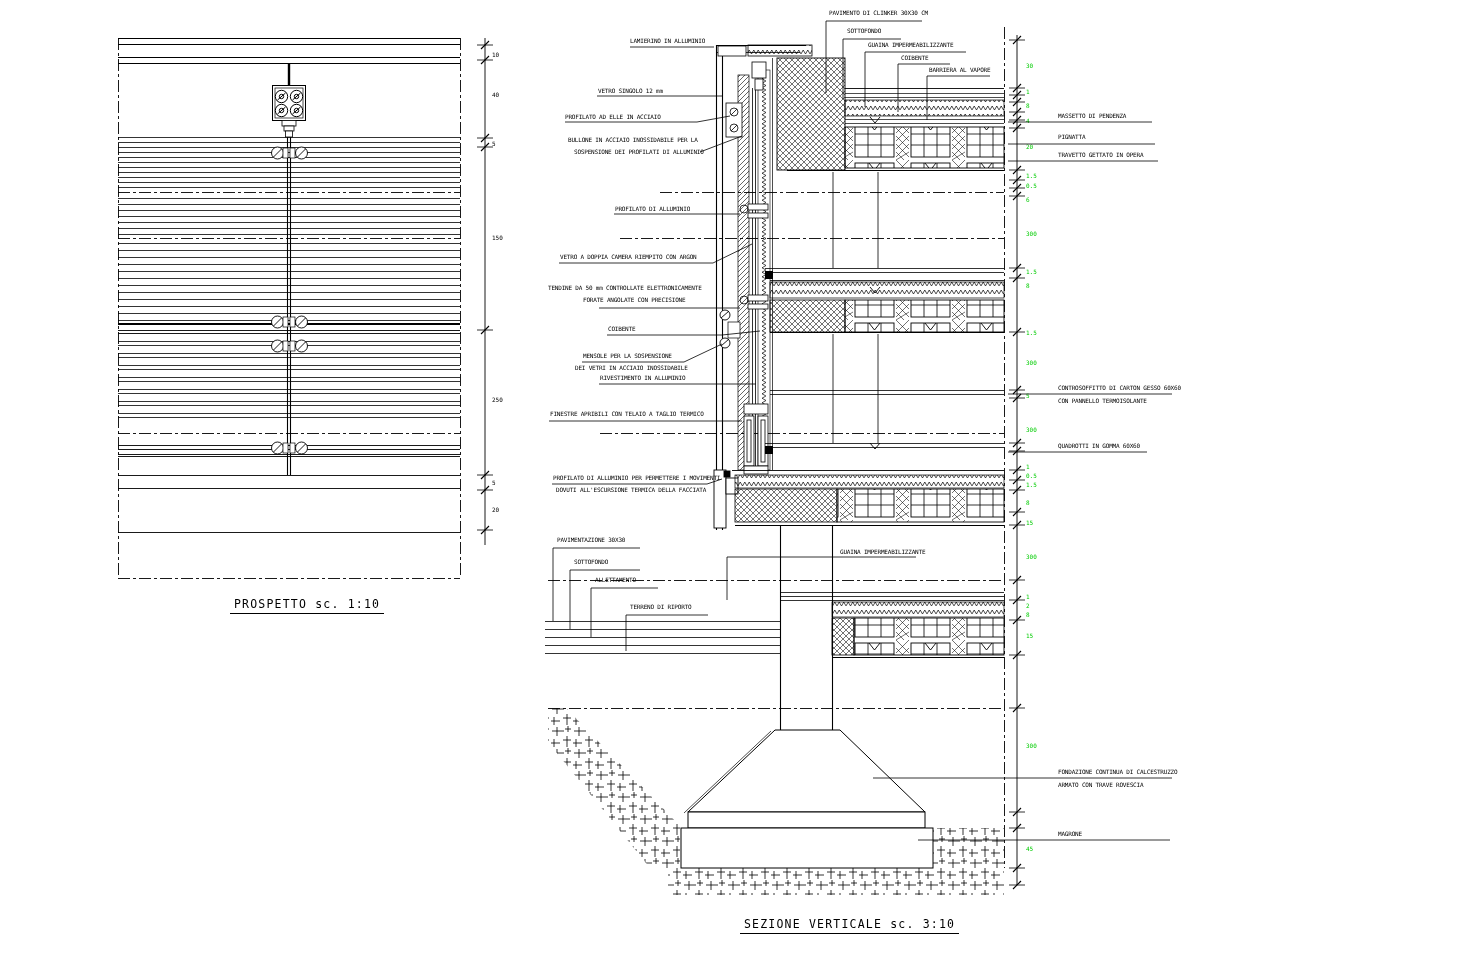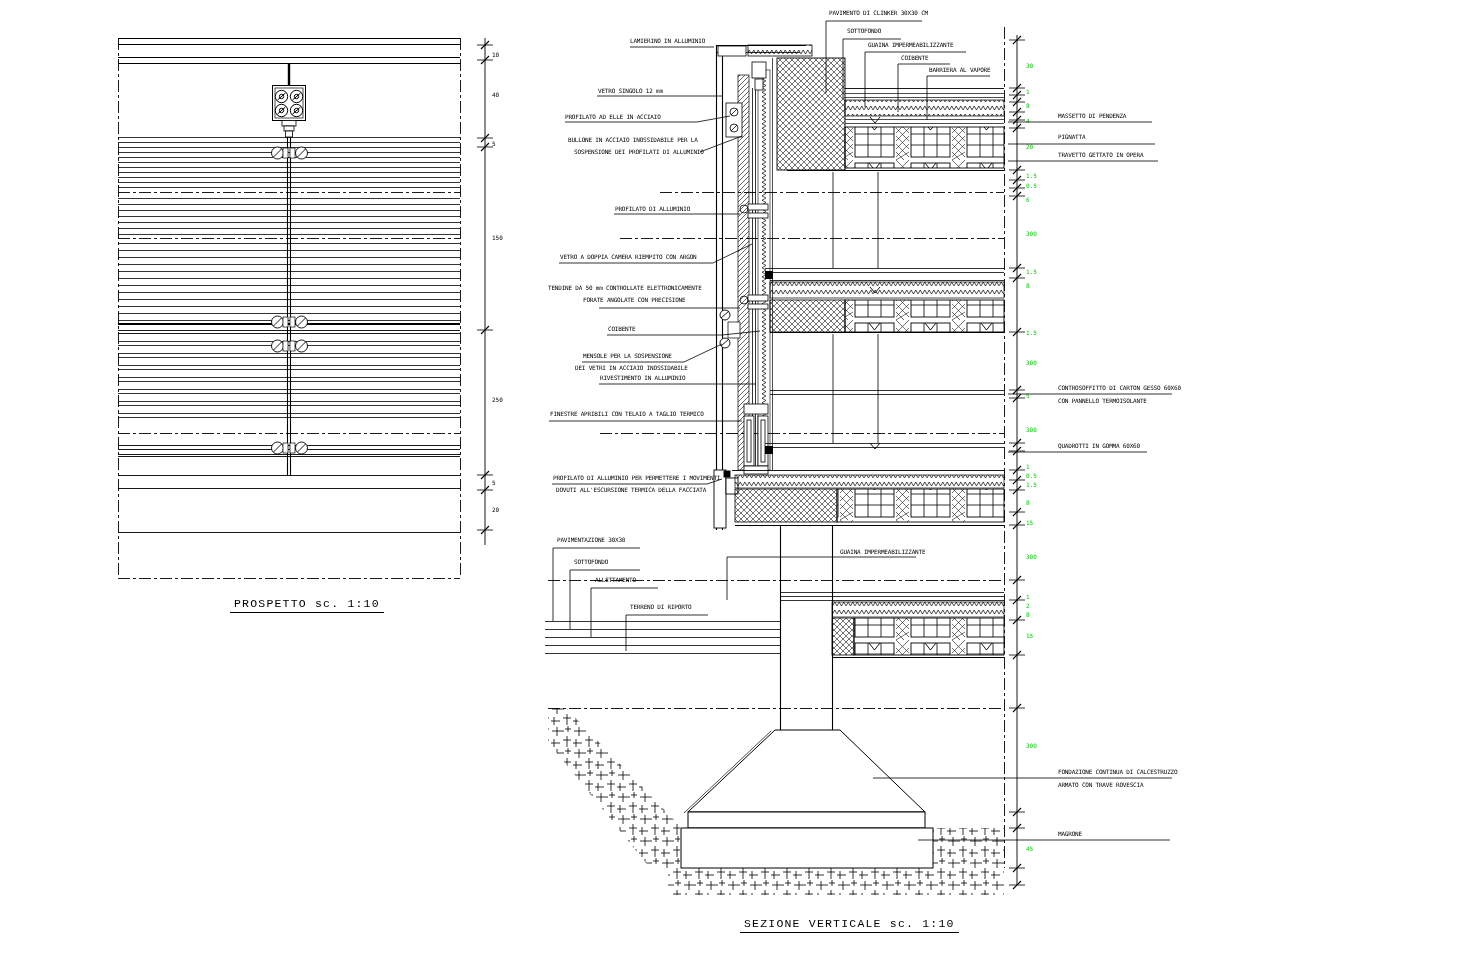--- a/index.html
+++ b/index.html
@@ -7,21 +7,21 @@
     position:relative;width:1457px;height:962px;background:#ffffff;overflow:hidden;
     font-family:"DejaVu Sans Mono",monospace;color:#000;
   }
   #dwg{position:absolute;left:0;top:0;}
   .lbl{
     position:absolute;font-size:6px;line-height:7px;letter-spacing:-0.2px;
     white-space:nowrap;color:#000;
   }
   .title{
     position:absolute;font-size:11.5px;letter-spacing:1.2px;
-    border-bottom:1.4px solid #000;padding:0 4px 2px 4px;white-space:nowrap;font-family:Liberation Mono, monospace;
+    border-bottom:1.4px solid #000;padding:0 4px 2px 4px;white-space:nowrap;
   }
 </style>
 </head>
 <body>
 
 <div id="stage">
 
 <svg id="dwg" width="1457" height="962" viewBox="0 0 1457 962" xmlns="http://www.w3.org/2000/svg">
   <defs>
     <pattern id="xh" width="6" height="6" patternUnits="userSpaceOnUse">
@@ -523,15 +523,15 @@
 <div class="lbl" style="left:1058px;top:133px;">PIGNATTA</div>
 <div class="lbl" style="left:1058px;top:151px;">TRAVETTO GETTATO IN OPERA</div>
 <div class="lbl" style="left:1058px;top:384px;">CONTROSOFFITTO DI CARTON GESSO 60X60</div>
 <div class="lbl" style="left:1058px;top:397px;">CON PANNELLO TERMOISOLANTE</div>
 <div class="lbl" style="left:1058px;top:442px;">QUADROTTI IN GOMMA 60X60</div>
 <div class="lbl" style="left:1058px;top:768px;">FONDAZIONE CONTINUA DI CALCESTRUZZO</div>
 <div class="lbl" style="left:1058px;top:781px;">ARMATO CON TRAVE ROVESCIA</div>
 <div class="lbl" style="left:1058px;top:830px;">MAGRONE</div>
 
 <div class="title" style="left:230px;top:597px;">PROSPETTO sc. 1:10</div>
-<div class="title" style="left:740px;top:917px;">SEZIONE VERTICALE sc. 1:10</div>
+<div class="title" style="left:740px;top:917px;">SEZIONE VERTICALE sc. 3:10</div>
 
 </div>
 
 </body></html>

